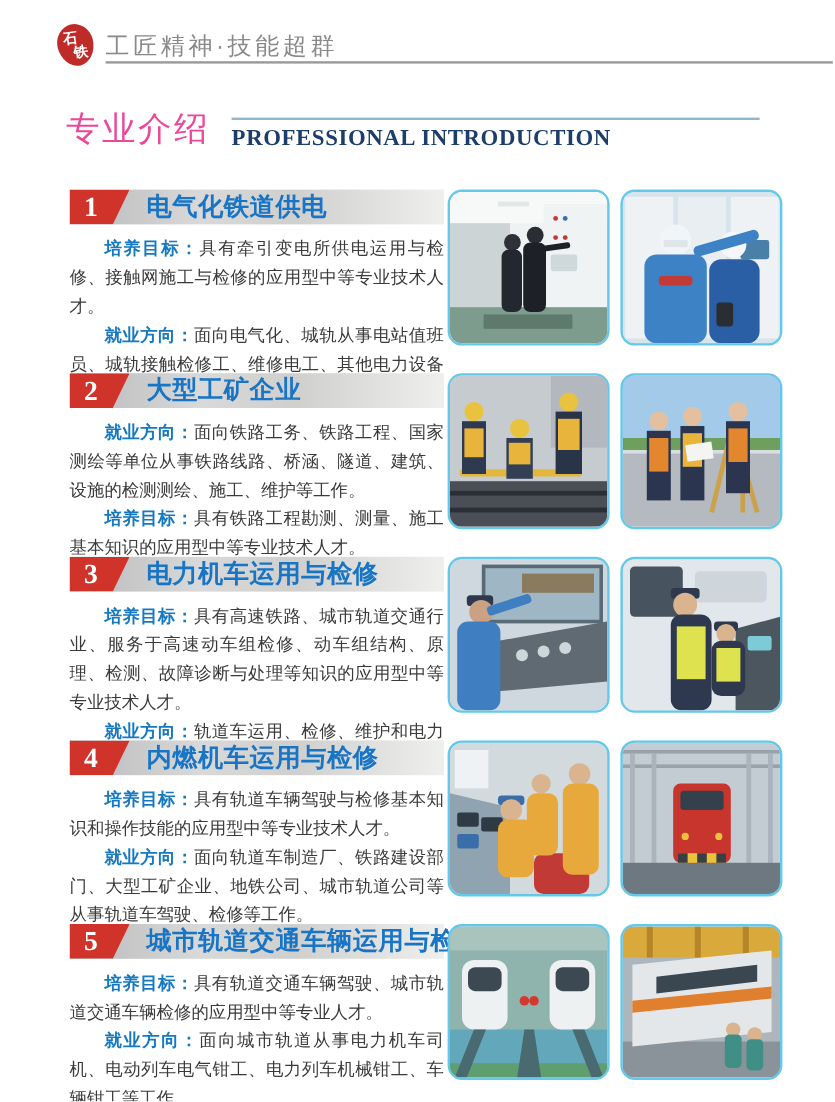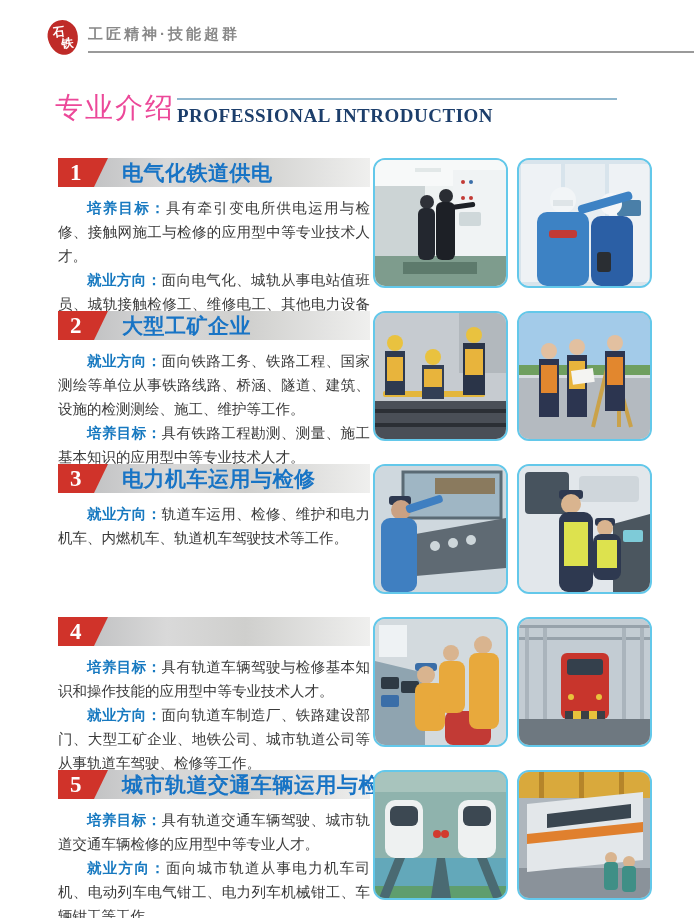--- a/index.html
+++ b/index.html
@@ -7,28 +7,28 @@
         font-family:"Liberation Sans","DejaVu Sans",sans-serif;}
 
   
   .hdr{position:absolute;left:48px;top:18px;right:4px;height:40px;}
   .seal{position:absolute;left:0;top:2px;width:30px;height:35px;background:#bf2b28;
         border-radius:50% 50% 50% 50%/46% 46% 54% 54%;transform:rotate(-14deg);}
   .seal span{position:absolute;color:#fff;font-weight:bold;font-size:12px;line-height:1;
         font-family:"Liberation Serif","DejaVu Serif",serif;}
   .seal .s1{left:6px;top:5px;transform:rotate(6deg);}
   .seal .s2{left:12px;top:18px;transform:rotate(6deg);}
-  .slogan{position:absolute;left:40px;top:7px;font-size:15px;font-weight:bold;color:#898989;
+  .slogan{position:absolute;left:40px;top:7px;font-size:20px;font-weight:normal;color:#898989;
         letter-spacing:3px;}
   .hdr-line{position:absolute;left:40px;top:33px;width:606px;height:2px;background:#9a9a9a;}
 
   
   .title-row{position:absolute;left:55px;top:84px;height:56px;}
   .title-zh{font-size:28px;font-weight:normal;color:#ec4899;letter-spacing:2px;float:left;line-height:48px;}
-  .title-en-wrap{float:left;margin-left:2px;padding-top:14px;width:440px;}
+  .title-en-wrap{float:left;margin-left:18px;padding-top:14px;width:440px;}
   .title-en-line{height:2px;background:#8fb7ce;width:440px;margin-bottom:5px;}
   .title-en{font-family:"Liberation Serif","DejaVu Serif",serif;font-weight:bold;font-size:19px;
         color:#1c3e6b;letter-spacing:0.5px;}
 
   
   .section{position:absolute;left:58px;width:597px;height:153px;}
   .bar{position:relative;width:312px;height:29px;
         background:linear-gradient(90deg,#b7b8ba 0%,#d9d9d9 35%,#cfcfcd 60%,#efefee 100%);}
   .num{position:absolute;left:0;top:0;width:50px;height:29px;background:#d0332a;
         clip-path:polygon(0 0,100% 0,72% 100%,0 100%);
@@ -175,20 +175,21 @@
       </div>
     </div>
   </div>
 
   <div class="section" style="top:464px">
     <div class="bar">
       <div class="num">3</div>
       <div class="bar-title">电力机车运用与检修</div>
     </div>
     <div class="txt">
+      <p><span class="lbl">培养目标：</span><span>具有高速铁路、城市轨道交通行业、服务于高速动车组检修、动车组结构、原理、检测、故障诊断与处理等知识的应用型中等专业技术人才。</span></p>
       <p><span class="lbl">就业方向：</span><span>轨道车运用、检修、维护和电力机车、内燃机车、轨道机车驾驶技术等工作。</span></p>
     </div>
     <div class="photos">
       <div class="photo" title="身穿蓝色制服的司机在机车驾驶室内指认操作">
         <svg viewBox="0 0 131 126" preserveAspectRatio="none">
           <rect width="131" height="126" fill="#cfd8de"></rect>
           <rect x="28" y="6" width="98" height="46" fill="#9fb6c4" stroke="#5a6a74" stroke-width="3"></rect>
           <rect x="60" y="12" width="60" height="16" fill="#8a7a5e"></rect>
           <polygon points="18,72 131,52 131,102 18,112" fill="#5f6a73"></polygon>
           <circle cx="60" cy="80" r="5" fill="#cdd6da"></circle>
@@ -216,20 +217,21 @@
           <rect x="74" y="68" width="28" height="46" rx="8" fill="#2e3950"></rect>
           <rect x="78" y="74" width="20" height="28" fill="#dde24e"></rect>
         </svg>
       </div>
     </div>
   </div>
 
   <div class="section" style="top:617px">
     <div class="bar">
       <div class="num">4</div>
+      <div class="bar-title">内燃机车运用与检修</div>
     </div>
     <div class="txt">
       <p><span class="lbl">培养目标：</span><span>具有轨道车辆驾驶与检修基本知识和操作技能的应用型中等专业技术人才。</span></p>
       <p><span class="lbl">就业方向：</span><span>面向轨道车制造厂、铁路建设部门、大型工矿企业、地铁公司、城市轨道公司等从事轨道车驾驶、检修等工作。</span></p>
     </div>
     <div class="photos">
       <div class="photo" title="身穿黄色工装的学员在模拟驾驶舱内实训">
         <svg viewBox="0 0 131 126" preserveAspectRatio="none">
           <rect width="131" height="126" fill="#d3dade"></rect>
           <rect x="4" y="6" width="28" height="32" fill="#eef2f4"></rect>

